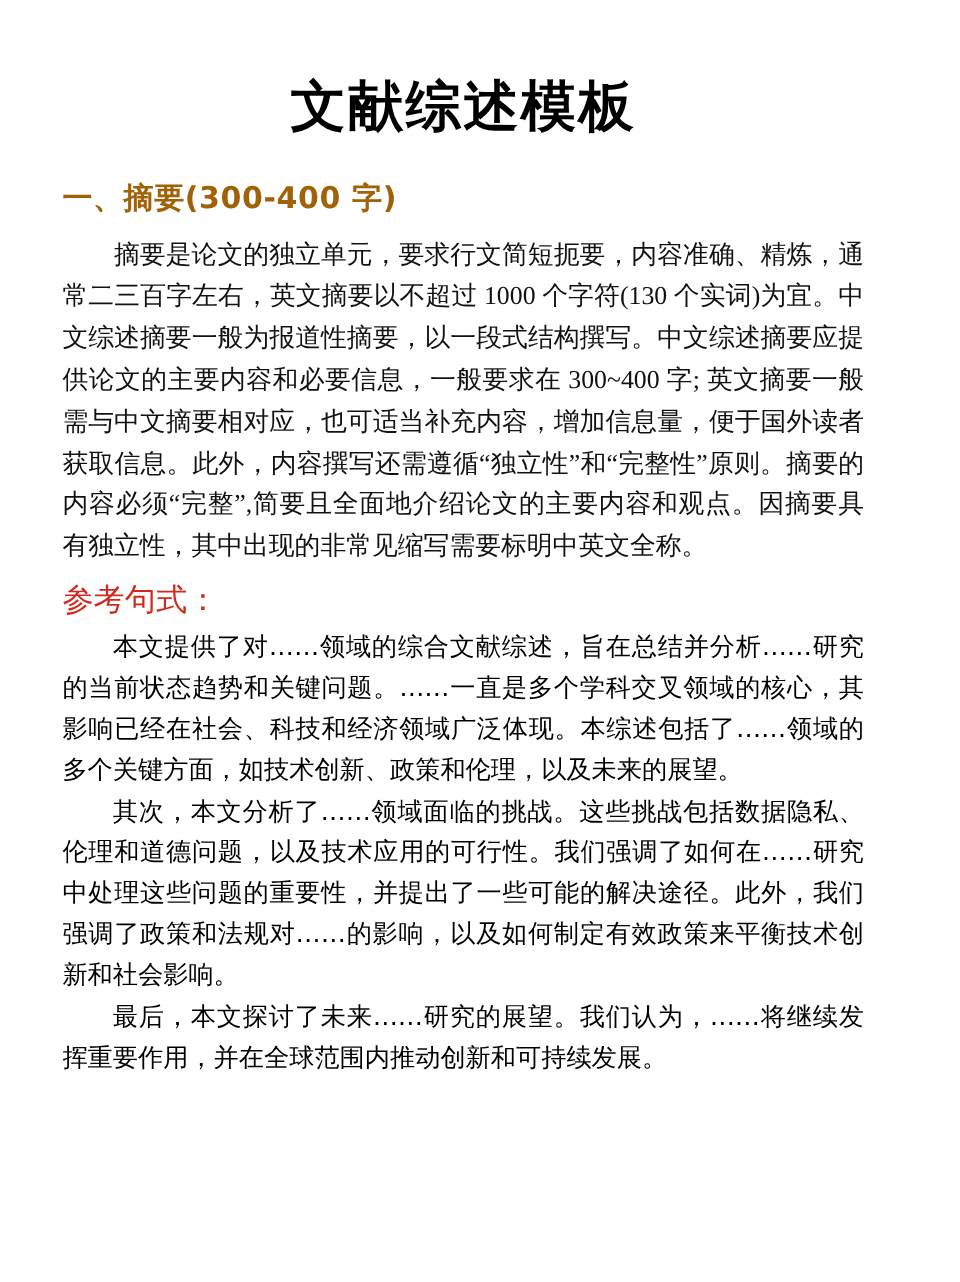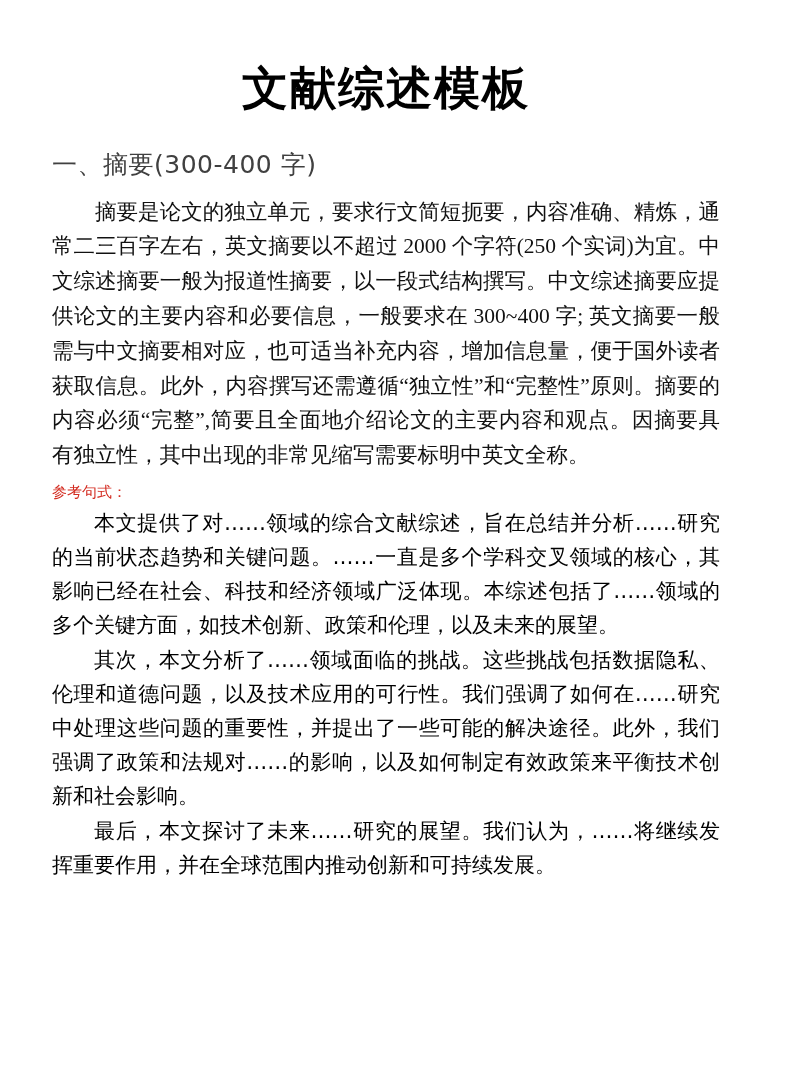--- a/index.html
+++ b/index.html
@@ -25,41 +25,41 @@
     font-family: "DejaVu Sans", "Liberation Sans", sans-serif;
     font-weight: bold;
     font-size: 46px;
     letter-spacing: 2px;
     color: #000000;
     margin: 14px 0 30px 0;
     line-height: 1.25;
   }
   .section-heading {
     font-family: "DejaVu Sans", "Liberation Sans", sans-serif;
-    font-weight: normal;
+    font-weight: bold;
     font-size: 25px;
-    color: #404040;
+    color: #a16207;
     margin: 10px 0 14px 0;
     letter-spacing: 0.5px;
   }
   p.body-para {
     font-size: 21.5px;
     line-height: 1.62;
     margin: 0 0 2px 0;
     text-align: justify;
     text-justify: inter-ideograph;
     color: #111111;
   }
   p.indent {
     text-indent: 2em;
   }
   .label-red {
     color: #d32a1f;
     font-family: "DejaVu Sans", "Liberation Sans", sans-serif;
-    font-size: 15px;
+    font-size: 26px;
     font-weight: normal;
     margin: 8px 0 2px 0;
     line-height: 1.5;
   }
   .red-block {
     color: #000000;
     font-family: "DejaVu Sans", "Liberation Sans", sans-serif;
   }
   .red-block p {
     font-size: 21px;
@@ -72,21 +72,21 @@
 </style>
 </head>
 <body>
 
 <div class="page">
 
   <h1 class="doc-title">文献综述模板</h1>
 
   <h2 class="section-heading">一、摘要(300-400 字)</h2>
 
-  <p class="body-para indent">摘要是论文的独立单元，要求行文简短扼要，内容准确、精炼，通常二三百字左右，英文摘要以不超过 2000 个字符(250 个实词)为宜。中文综述摘要一般为报道性摘要，以一段式结构撰写。中文综述摘要应提供论文的主要内容和必要信息，一般要求在 300~400 字; 英文摘要一般需与中文摘要相对应，也可适当补充内容，增加信息量，便于国外读者获取信息。此外，内容撰写还需遵循“独立性”和“完整性”原则。摘要的内容必须“完整”,简要且全面地介绍论文的主要内容和观点。因摘要具有独立性，其中出现的非常见缩写需要标明中英文全称。</p>
+  <p class="body-para indent">摘要是论文的独立单元，要求行文简短扼要，内容准确、精炼，通常二三百字左右，英文摘要以不超过 1000 个字符(130 个实词)为宜。中文综述摘要一般为报道性摘要，以一段式结构撰写。中文综述摘要应提供论文的主要内容和必要信息，一般要求在 300~400 字; 英文摘要一般需与中文摘要相对应，也可适当补充内容，增加信息量，便于国外读者获取信息。此外，内容撰写还需遵循“独立性”和“完整性”原则。摘要的内容必须“完整”,简要且全面地介绍论文的主要内容和观点。因摘要具有独立性，其中出现的非常见缩写需要标明中英文全称。</p>
 
   <div class="label-red">参考句式：</div>
 
   <div class="red-block">
     <p>本文提供了对……领域的综合文献综述，旨在总结并分析……研究的当前状态趋势和关键问题。……一直是多个学科交叉领域的核心，其影响已经在社会、科技和经济领域广泛体现。本综述包括了……领域的多个关键方面，如技术创新、政策和伦理，以及未来的展望。</p>
     <p>其次，本文分析了……领域面临的挑战。这些挑战包括数据隐私、伦理和道德问题，以及技术应用的可行性。我们强调了如何在……研究中处理这些问题的重要性，并提出了一些可能的解决途径。此外，我们强调了政策和法规对……的影响，以及如何制定有效政策来平衡技术创新和社会影响。</p>
     <p>最后，本文探讨了未来……研究的展望。我们认为，……将继续发挥重要作用，并在全球范围内推动创新和可持续发展。</p>
   </div>
 
 </div>

